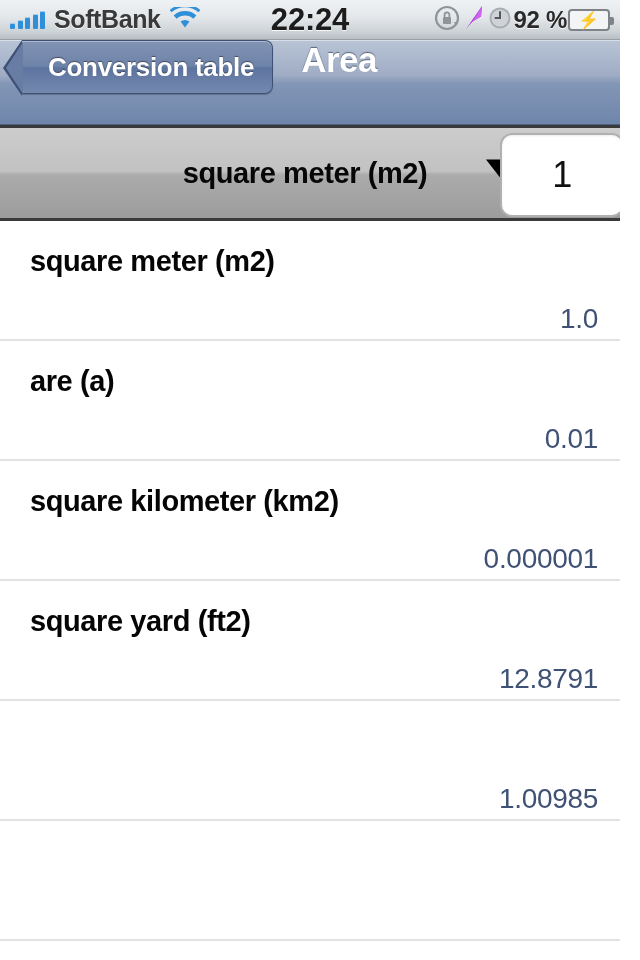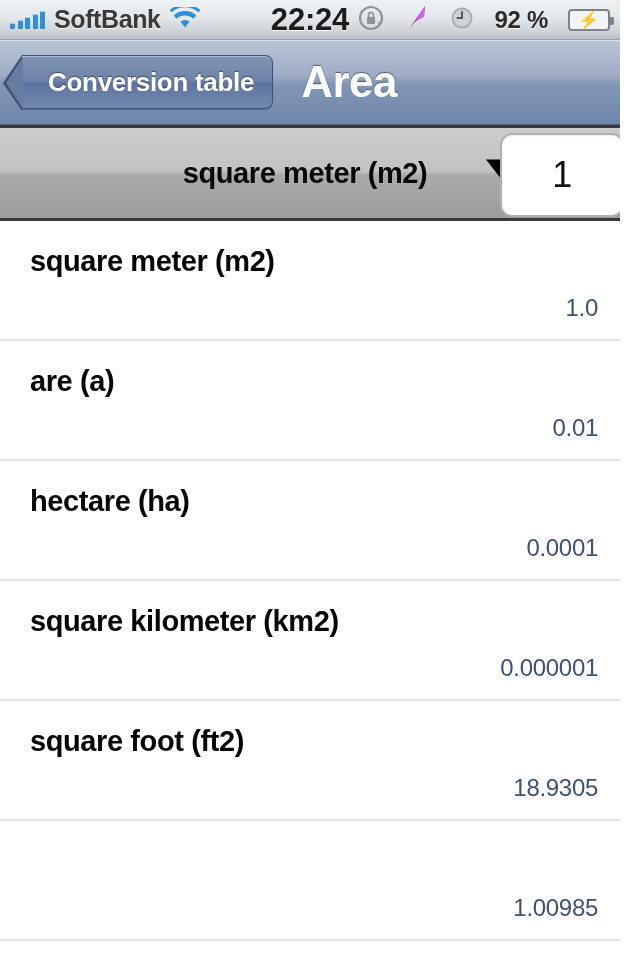--- a/index.html
+++ b/index.html
@@ -22,21 +22,21 @@
     align-items:center;
     padding:0 10px;
   }
   .sb-left { display:flex; align-items:center; gap:9px; }
   .sb-center {
     position:absolute; left:0; right:0; top:0; bottom:0;
     display:flex; align-items:center; justify-content:center;
     pointer-events:none;
   }
   .sb-right {
-    margin-left:auto; display:flex; align-items:center; gap:20px;
+    margin-left:auto; display:flex; align-items:center; gap:1px;
   }
 
   .signal-bars { display:flex; align-items:flex-end; gap:2.5px; height:18px; }
   .signal-bars i {
     display:block; width:5px; background:#2f8fd8; border-radius:1px;
     box-shadow:inset 0 1px 0 rgba(255,255,255,.55);
   }
   .signal-bars i:nth-child(1){height:6px;}
   .signal-bars i:nth-child(2){height:9px;}
   .signal-bars i:nth-child(3){height:12px;}
@@ -76,21 +76,21 @@
   .battery .bolt {
     position:absolute; left:50%; top:50%; transform:translate(-50%,-50%);
     font-size:17px; line-height:1; color:#111;
   }
 
   
   .nav-bar {
     position:relative; height:85px;
     background:linear-gradient(to bottom, #b9c4d6 0%, #9facc4 42%, #8296b6 52%, #6f86ab 100%);
     border-bottom:1px solid #4e6083;
-    display:flex; align-items:center;
+    display:flex; 
   }
   .nav-bar::before {
     content:""; position:absolute; left:0; right:0; top:0; height:1px;
     background:rgba(255,255,255,.45);
   }
 
   .back-btn {
     position:relative;
     margin-left:22px;
     height:54px;
@@ -121,21 +121,21 @@
   .back-label {
     position:relative; z-index:2;
     font-size:26px; font-weight:bold; color:#ffffff;
     letter-spacing:-0.3px;
     text-shadow:0 -1px 1px rgba(0,0,0,.45);
     white-space:nowrap;
   }
 
   .nav-title {
     margin-left:28px;
-    font-size:44px; font-weight:bold; color:#ffffff;
+    font-size:35px; font-weight:bold; color:#ffffff;
     letter-spacing:-0.5px;
     text-shadow:0 -1px 1px rgba(40,52,75,.65);
   }
 
   
   .selector-bar {
     position:relative; height:96px;
     background:linear-gradient(to bottom, #cccccc 0%, #c2c2c2 48%, #ababab 52%, #9c9c9c 100%);
     border-top:3px solid #3a3a3a;
     border-bottom:3px solid #3a3a3a;
@@ -179,22 +179,22 @@
     position:relative;
     height:120px;
     border-bottom:2px solid #e2e2e2;
     background:#ffffff;
   }
   .conv-row .unit-label {
     position:absolute; left:30px; top:24px;
     font-size:29px; font-weight:bold; color:#050505; letter-spacing:-0.4px;
   }
   .conv-row .unit-value {
-    position:absolute; right:22px; top:73px;
-    font-size:24px; font-weight:400; color:#3f5175; letter-spacing:-0.3px;
+    position:absolute; right:22px; top:82px;
+    font-size:28px; font-weight:400; color:#3f5175; letter-spacing:-0.3px;
   }
 </style>
 </head>
 <body>
 
 <div class="phone">
 
   <div class="status-bar">
 
     <div class="sb-left">
@@ -273,33 +273,29 @@
     <div class="conv-row">
       <span class="unit-label">square meter (m2)</span>
       <span class="unit-value">1.0</span>
     </div>
 
     <div class="conv-row">
       <span class="unit-label">are (a)</span>
       <span class="unit-value">0.01</span>
     </div>
 
-    <div class="conv-row">
-      <span class="unit-label">hectare (ha)</span>
-      <span class="unit-value">0.0001</span>
-    </div>
 
     <div class="conv-row">
       <span class="unit-label">square kilometer (km2)</span>
       <span class="unit-value">0.000001</span>
     </div>
 
     <div class="conv-row">
-      <span class="unit-label">square foot (ft2)</span>
-      <span class="unit-value">18.9305</span>
+      <span class="unit-label">square yard (ft2)</span>
+      <span class="unit-value">12.8791</span>
     </div>
 
     <div class="conv-row">
       <span class="unit-value">1.00985</span>
     </div>
 
     <div class="conv-row partial">
 
       <span class="unit-value"></span>
     </div>

